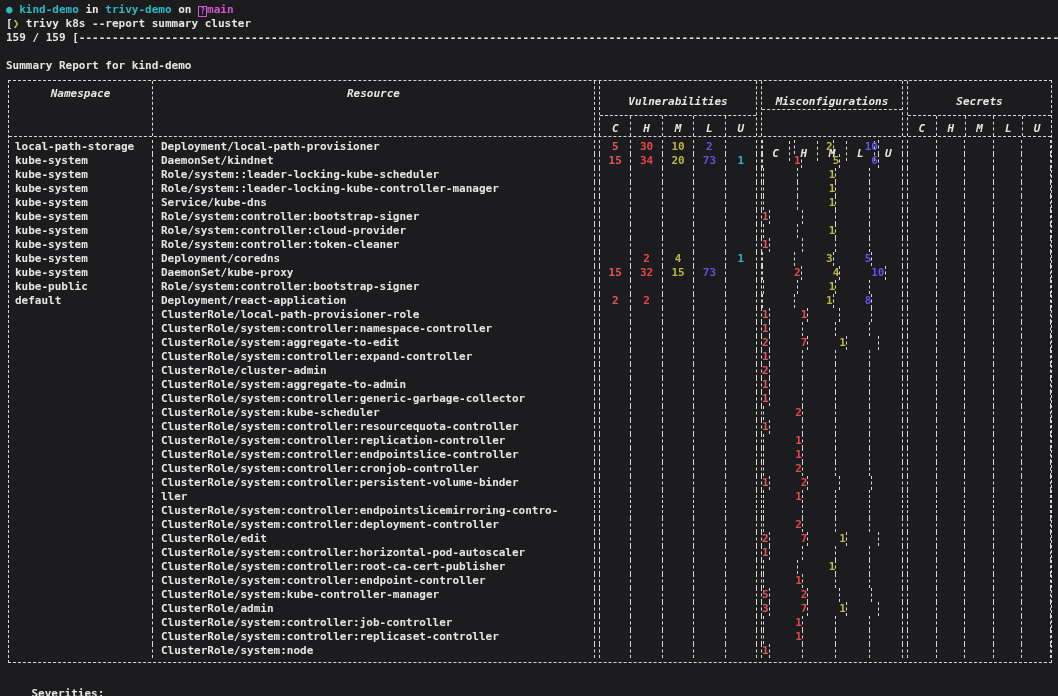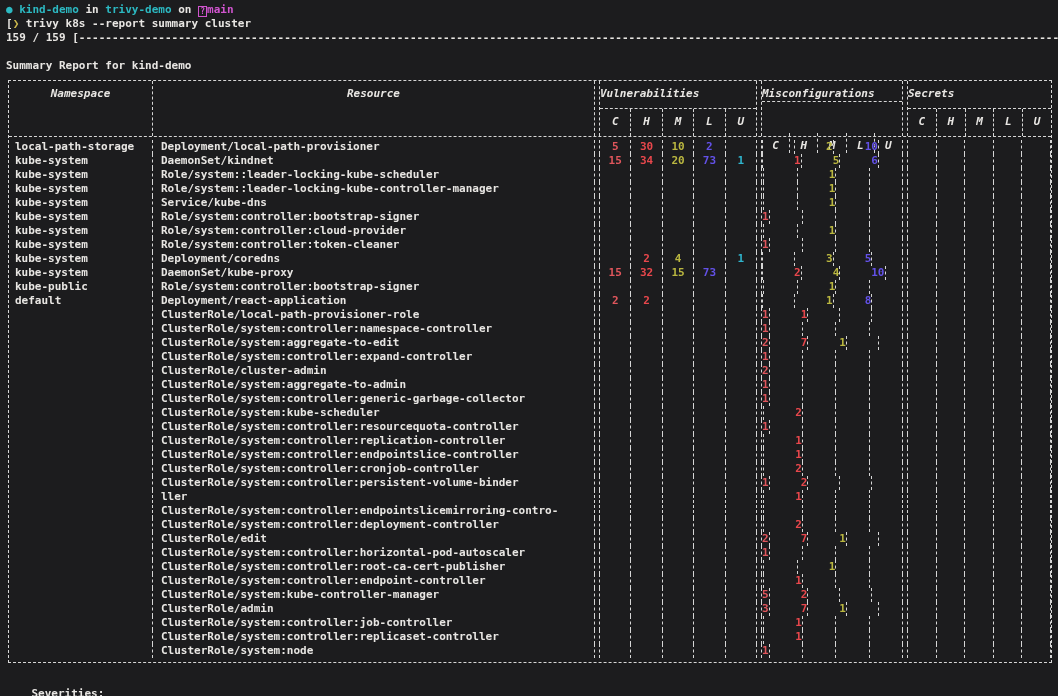--- a/index.html
+++ b/index.html
@@ -21,21 +21,21 @@
     display:inline-block;border:1px solid currentColor;width:9px;height:11px;line-height:10px;
     font-size:8px;text-align:center;vertical-align:-1px;
   }
   
   .tbl{margin:7px 0 0 8px;width:1044px;border:1px dashed var(--border);}
   .thead{display:flex;height:56px;border-bottom:1px dashed var(--border);font-style:italic;}
   .h-ns{width:144px;border-right:1px dashed var(--border);text-align:center;padding-top:6px;}
   .h-res{width:442px;border-right:1px dashed var(--border);text-align:center;padding-top:6px;}
   .h-grp{display:flex;flex-direction:column;border-left:1px dashed var(--border);border-right:1px dashed var(--border);margin-left:4px;}
   .g0{width:158px;} .g1{width:142px;gap:31px;} .g2{width:144px;border-right:none;}
-  .g-title{height:28px;border-bottom:1px dashed var(--border);padding-top:6px;}
+  .g-title{height:28px;border-bottom:1px dashed var(--border);text-align:center;padding-top:6px;margin-top:8px;}
   .g-cols{flex:1;display:flex;}
   .g-c{flex:1;border-right:1px dashed var(--border);text-align:center;padding-top:6px;}
   .g-c:last-child{border-right:none;}
   .tbody{padding:3px 0 4px 0;}
   .trow{display:flex;justify-content:space-between;}
   .b-ns{width:144px;border-right:1px dashed var(--border);padding-left:6px;white-space:pre;}
   .b-res{width:442px;border-right:1px dashed var(--border);padding-left:8px;white-space:pre;}
   .b-res div{height:14px;}
   .b-grp{display:flex;border-left:1px dashed var(--border);border-right:1px dashed var(--border);margin-left:4px;}
   .b-num{flex:1;border-right:1px dashed var(--border);text-align:center;white-space:pre;}

